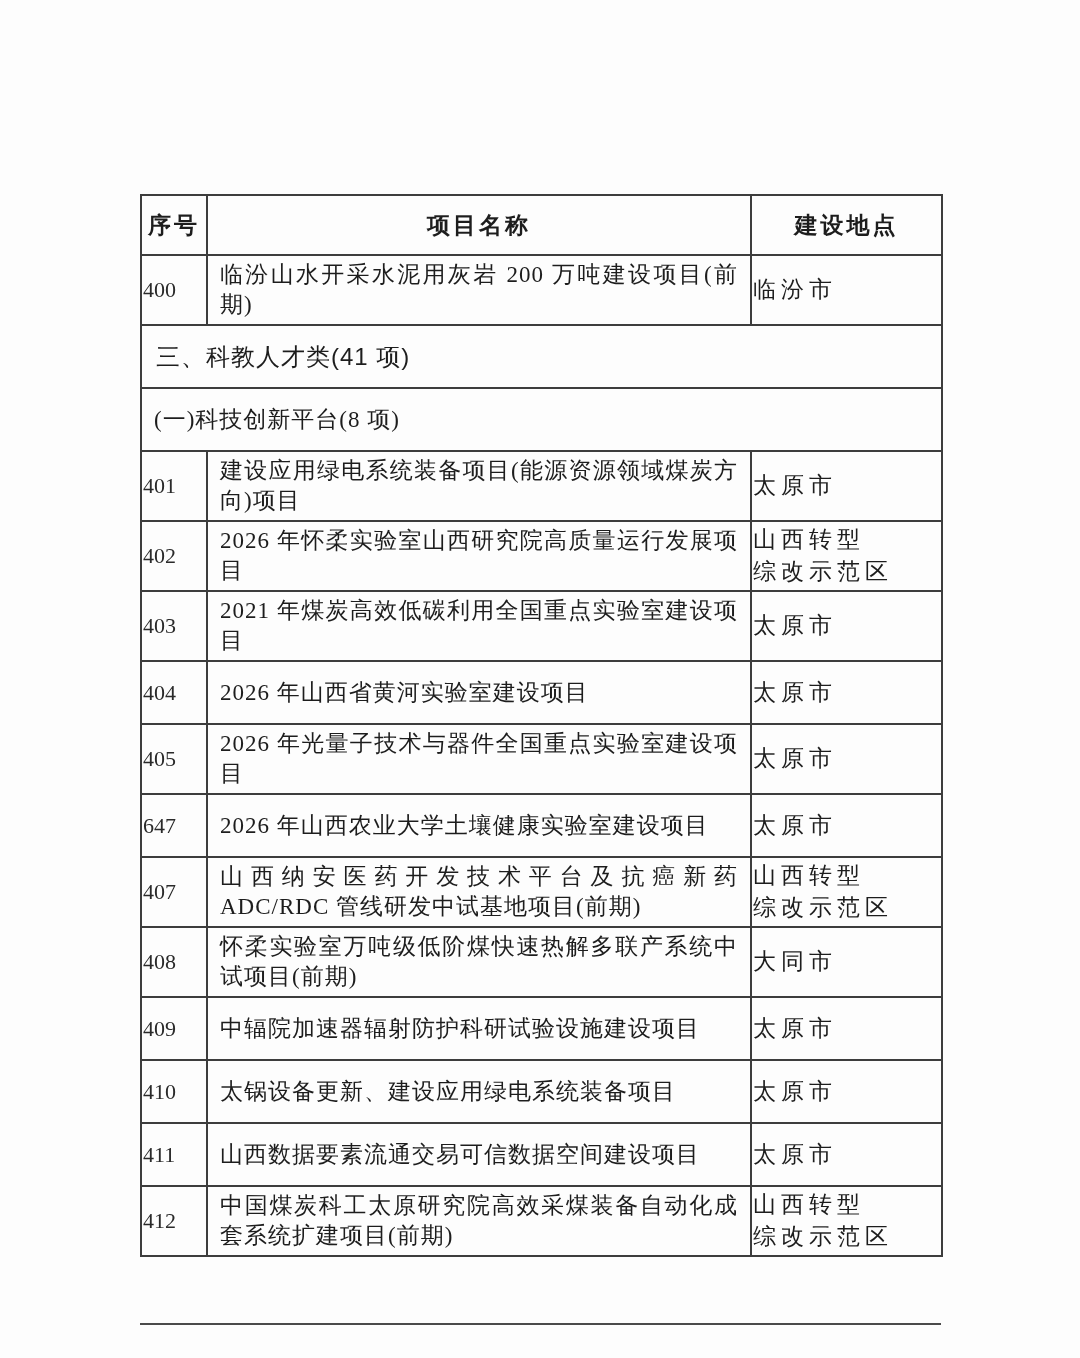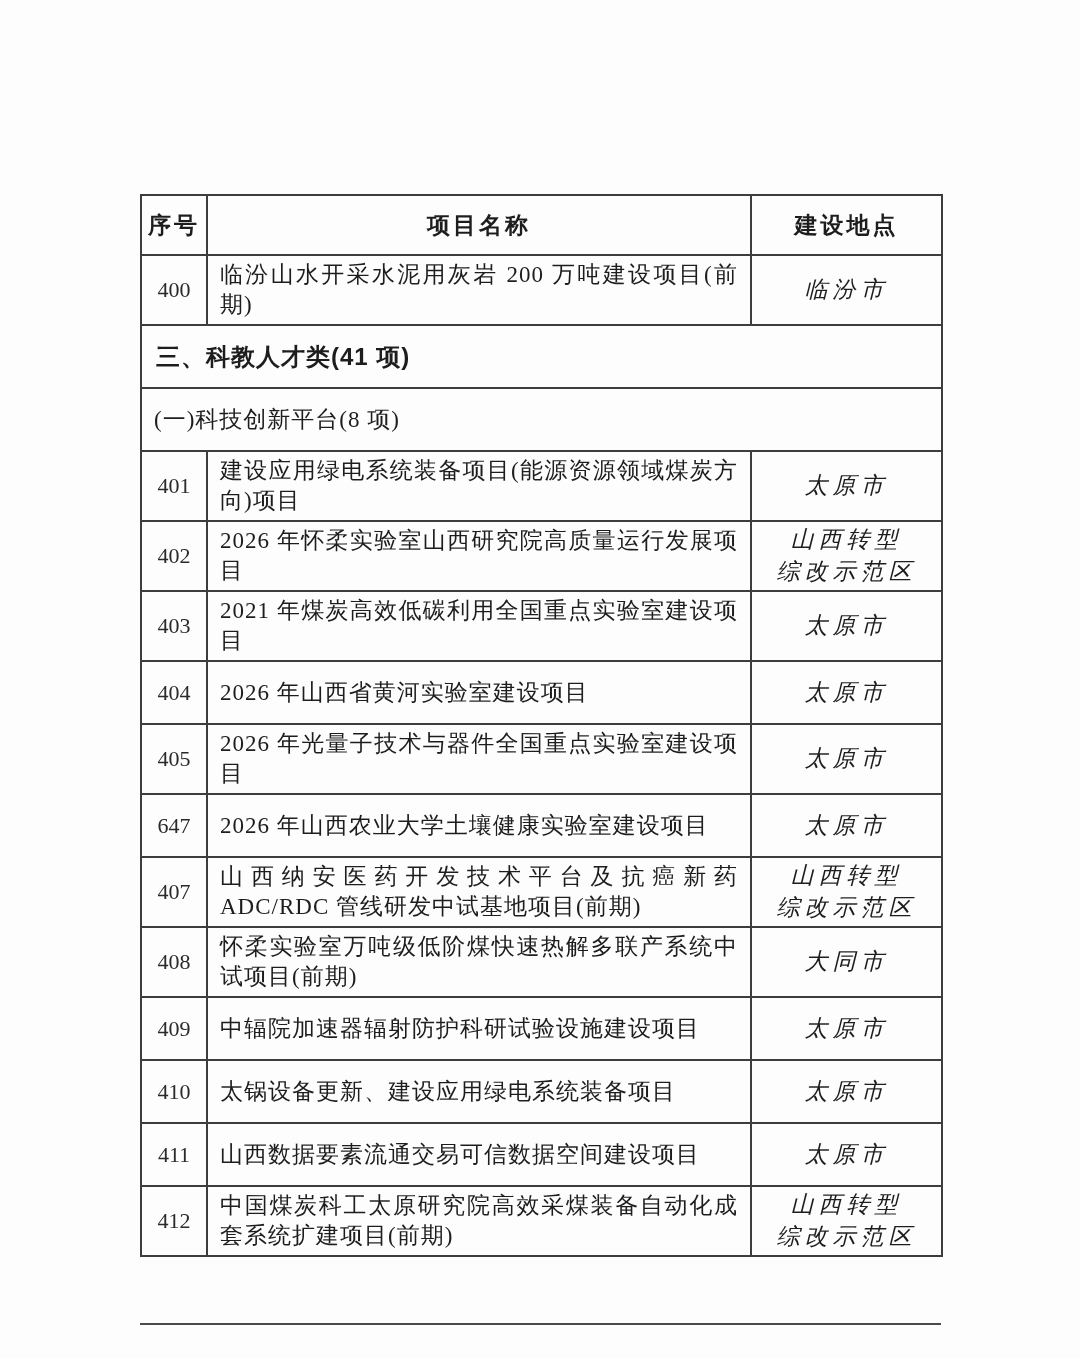--- a/index.html
+++ b/index.html
@@ -36,40 +36,38 @@
   th {
     font-family: "Liberation Sans", sans-serif;
     font-weight: bold;
     font-size: 23px;
     height: 60px;
     text-align: center;
     letter-spacing: 3px;
   }
   td { height: 63px; }
   .td-no {
-    text-align: center;
+    text-align: left;
     font-size: 22px;
     color: #2a2a2a;
   }
   .td-name {
     text-align: justify;
     padding: 4px 12px;
     line-height: 30px;
     letter-spacing: 1px;
   }
   .td-loc {
-    text-align: center;
     white-space: pre-line;
     line-height: 32px;
     letter-spacing: 5px;
-    font-style: italic;
   }
   .td-section {
     font-family: "Liberation Sans", sans-serif;
-    font-weight: bold;
+    font-weight: normal;
     font-size: 24px;
     text-align: left;
     padding: 0 0 0 14px;
     letter-spacing: 1px;
     border-radius: 21px;
   }
   .td-subsection {
     font-weight: normal;
     font-size: 23px;
     text-align: left;

